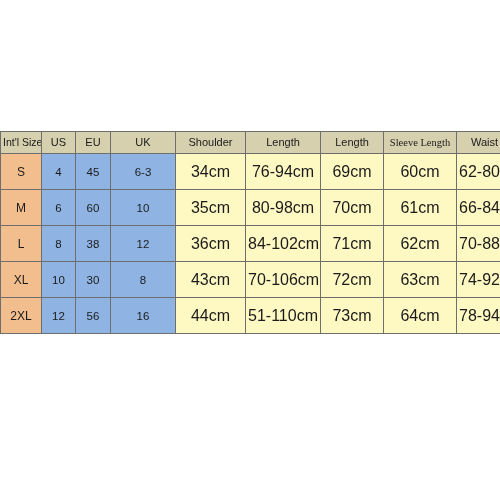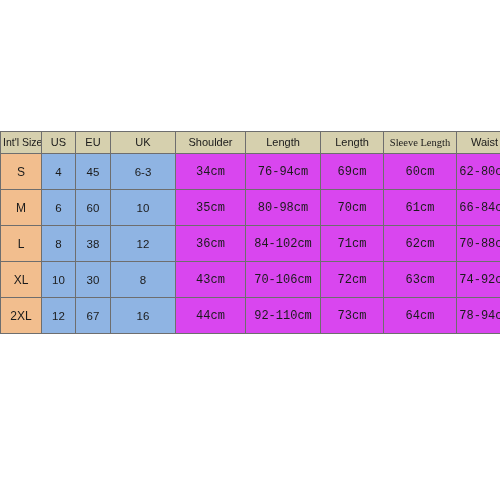--- a/index.html
+++ b/index.html
@@ -72,23 +72,22 @@
 
   td.cell-intl {
     background: #f2be8e;
     font-size: 12px;
   }
   td.cell-sizenum {
     background: #8fb4e3;
     font-size: 11.5px;
   }
   td.cell-meas {
-    background: #d946ef;
-    font-size: 12px;
-    font-family: Liberation Mono, monospace;
+    background: #fef9c3;
+    font-size: 16px;
   }
 </style>
 </head>
 <body>
 
 <div id="size-chart-wrap">
   <table class="size-chart">
     <colgroup>
       <col class="c-intl">
         <col class="c-us">
@@ -154,23 +153,23 @@
         <td class="cell-sizenum">8</td>
         <td class="cell-meas">43cm</td>
         <td class="cell-meas">70-106cm</td>
         <td class="cell-meas">72cm</td>
         <td class="cell-meas">63cm</td>
         <td class="cell-meas">74-92cm</td>
       </tr>
       <tr>
         <td class="cell-intl">2XL</td>
         <td class="cell-sizenum">12</td>
-        <td class="cell-sizenum">67</td>
+        <td class="cell-sizenum">56</td>
         <td class="cell-sizenum">16</td>
         <td class="cell-meas">44cm</td>
-        <td class="cell-meas">92-110cm</td>
+        <td class="cell-meas">51-110cm</td>
         <td class="cell-meas">73cm</td>
         <td class="cell-meas">64cm</td>
         <td class="cell-meas">78-94cm</td>
       </tr>
     </tbody>
   </table>
 </div>
 
 </body></html>

